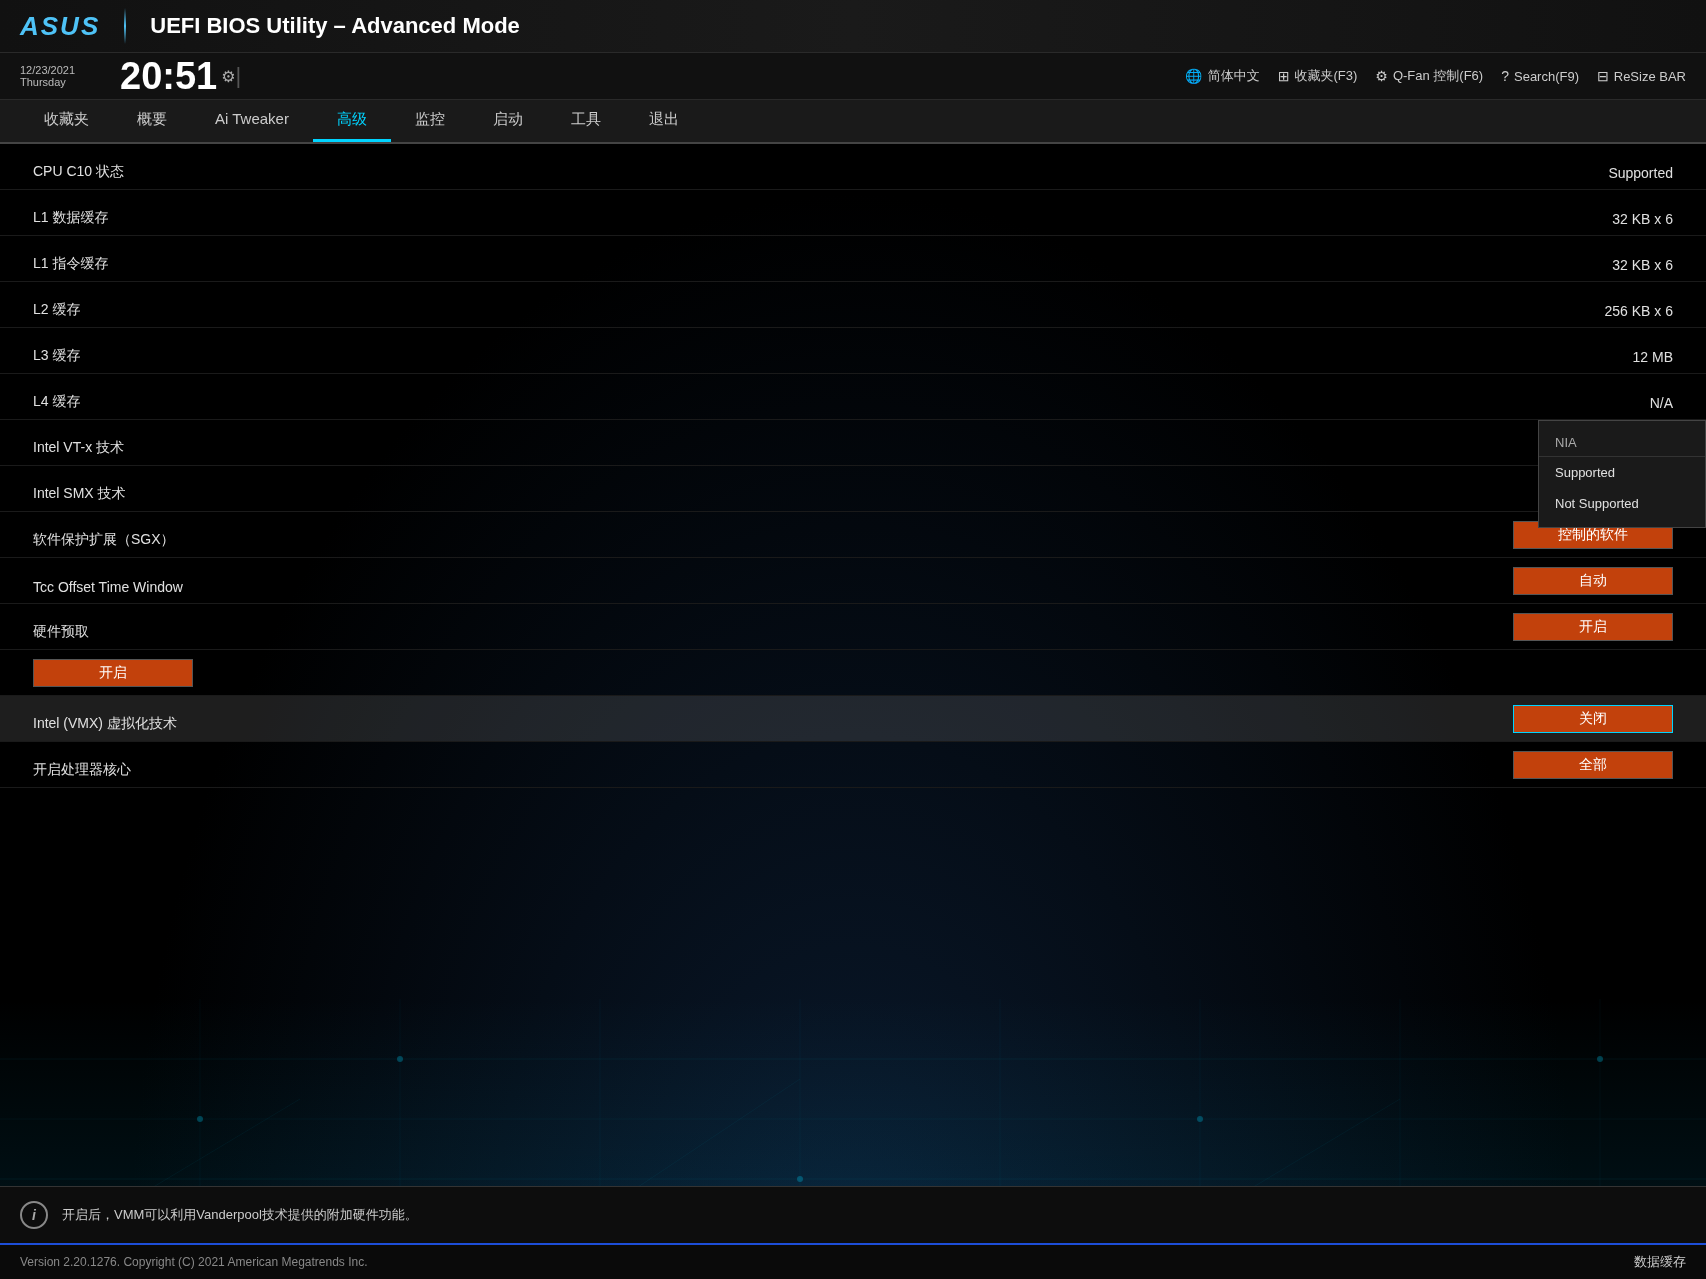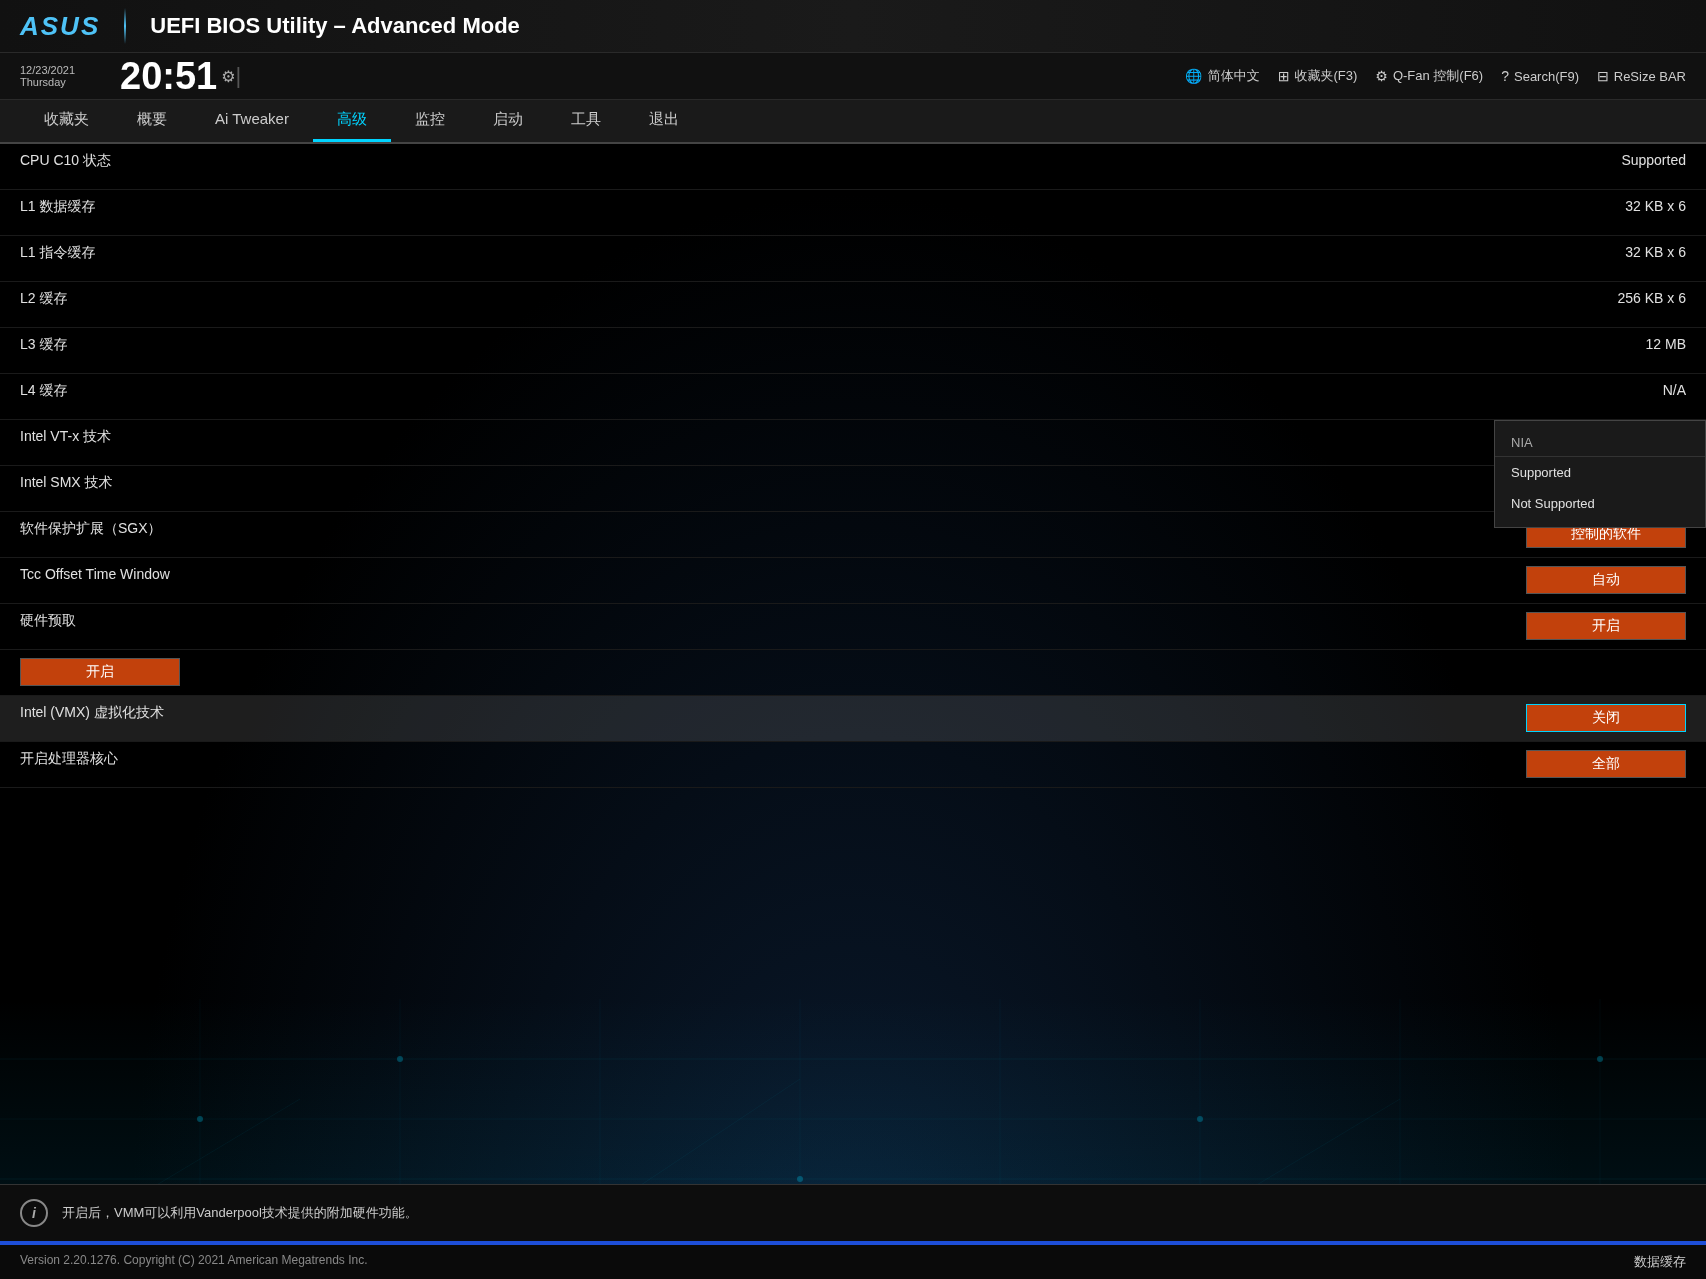--- a/index.html
+++ b/index.html
@@ -64,22 +64,22 @@
       padding: 0;
       overflow: hidden;
     }
 
     .settings-table {
       width: 100%;
     }
 
     .settings-row {
       display: flex;
-      align-items: flex-start;
-      padding: 8px 20px;
+      align-items: flex-end;
+      padding: 8px 33px;
       border-bottom: 1px solid #1a1a1a;
       min-height: 46px;
     }
 
     .settings-row.highlighted {
       background: rgba(150,150,150,0.2);
     }
 
     .settings-label {
       flex: 1;
@@ -139,21 +139,22 @@
       color: #ccc;
       font-size: 13px;
     }
 
     
     .footer {
       background: #0a0a0a;
       padding: 8px 20px;
       display: flex;
       justify-content: space-between;
-      border-top: 4px solid #1d4ed8;
+      align-items: center;
+      border-top: 2px solid #1d4ed8;
     }
 
     .footer-version {
       color: #888;
       font-size: 12px;
     }
 
     .footer-nav {
       color: #ccc;
       font-size: 13px;
@@ -431,17 +432,17 @@
     <span class="info-text">开启后，VMM可以利用Vanderpool技术提供的附加硬件功能。</span>
   </div>
 
   <div class="footer">
     <span class="footer-version">Version 2.20.1276. Copyright (C) 2021 American Megatrends Inc.</span>
     <span class="footer-nav">数据缓存</span>
   </div>
 
 </div>
 
-<div style="position:absolute; right:0; top:420px; width:212px; background:#1a1a1a; border:1px solid #444; z-index:10; padding:8px 0;">
+<div style="position:absolute; right:0; top:420px; width:168px; background:#1a1a1a; border:1px solid #444; z-index:10; padding:8px 0;">
   <div style="padding:6px 16px; color:#aaa; font-size:13px; border-bottom:1px solid #333;">NIA</div>
   <div style="padding:8px 16px; color:#e0e0e0; font-size:13px; cursor:pointer;">Supported</div>
   <div style="padding:8px 16px; color:#e0e0e0; font-size:13px; cursor:pointer;">Not Supported</div>
 </div>
 
 </body></html>

